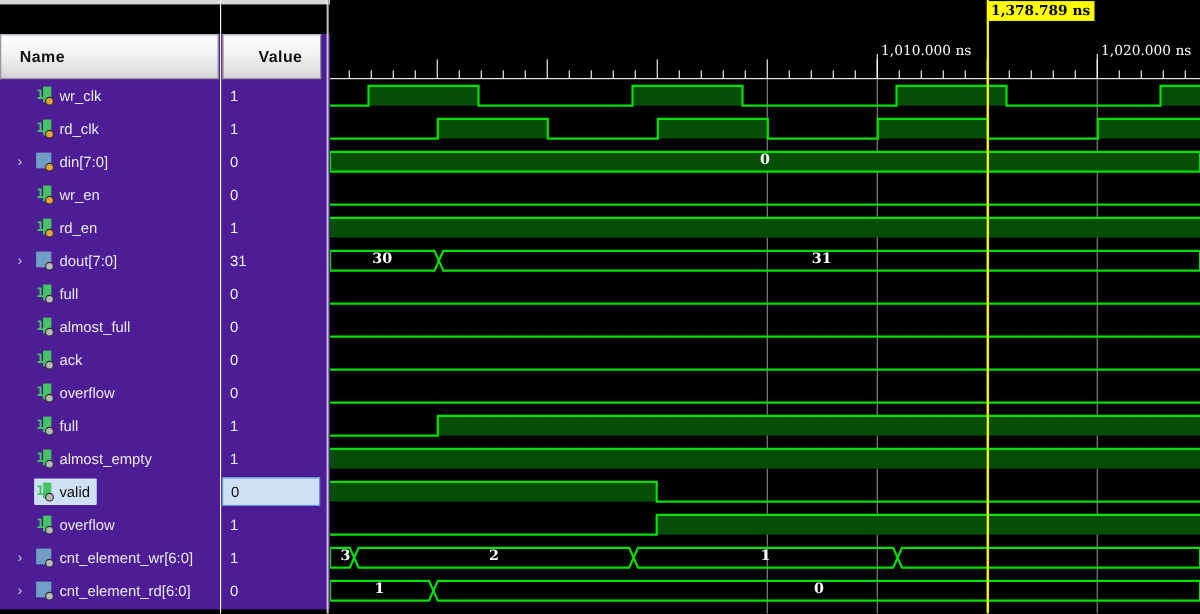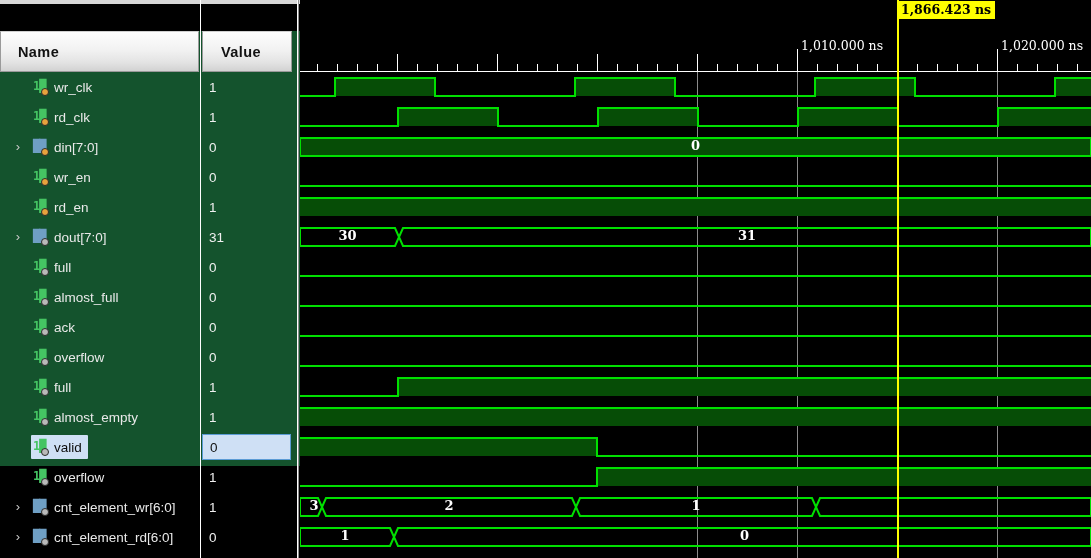--- a/index.html
+++ b/index.html
@@ -14,43 +14,43 @@
     width: 1091px;
     height: 558px;
     background: #000;
     overflow: hidden;
   }
 
   
   #left-panel {
     position: absolute;
     left: 0; top: 0;
-    width: 300px; height: 466px;
-    background: #14532d;
+    width: 300px; height: 554px;
+    background: #4c1d95;
   }
   #header-row {
     position: absolute;
     left: 0; top: 31px;
     width: 300px; height: 41px;
   }
   .col-header {
     position: absolute;
     top: 0; height: 41px;
     background: linear-gradient(to bottom, #fdfdfd 0%, #f2f2f2 45%, #e3e3e3 78%, #d2d2d2 100%);
     border: 1px solid #9a9a9a;
     border-top-color: #cfcfcf;
     display: flex;
     align-items: center;
     color: #111;
     font-size: 14.5px;
     font-weight: bold;
     letter-spacing: .4px;
   }
   #header-name { left: 0; width: 199px; padding-left: 17px; }
-  #header-value { left: 202px; width: 90px; padding-left: 18px; }
+  #header-value { left: 202px; width: 90px; padding-left: 32px; }
 
   .name-rows { position: absolute; left: 0; top: 72px; width: 300px; }
   .name-row {
     position: relative;
     height: 30px;
     display: flex;
     align-items: center;
     color: #e9e9e9;
     font-size: 13.5px;
   }
@@ -609,16 +609,16 @@
         <div class="wave-row">
           <svg class="wave-svg" width="791" height="30">
             <path d="M 0 6 L 90 6 L 94 15 L 90 24 L 0 24 L 0 15 Z" fill="none" stroke="#00e000" stroke-width="2"></path>
             <path d="M 98 6 L 791 6 L 791 15 L 791 24 L 98 24 L 94 15 Z" fill="none" stroke="#00e000" stroke-width="2"></path>
           </svg>
           <div class="bus-text" style="left: 45px;">1</div>
           <div class="bus-text" style="left: 444.5px;">0</div>
         </div>
       </div>
     <div id="cursor-line" style="left: 597px;"></div>
-    <div id="cursor-label" style="left: 598px;">1,866.423 ns</div>
+    <div id="cursor-label" style="left: 598px;">1,378.789 ns</div>
   </div>
 
 </div>
 
 </body></html>

